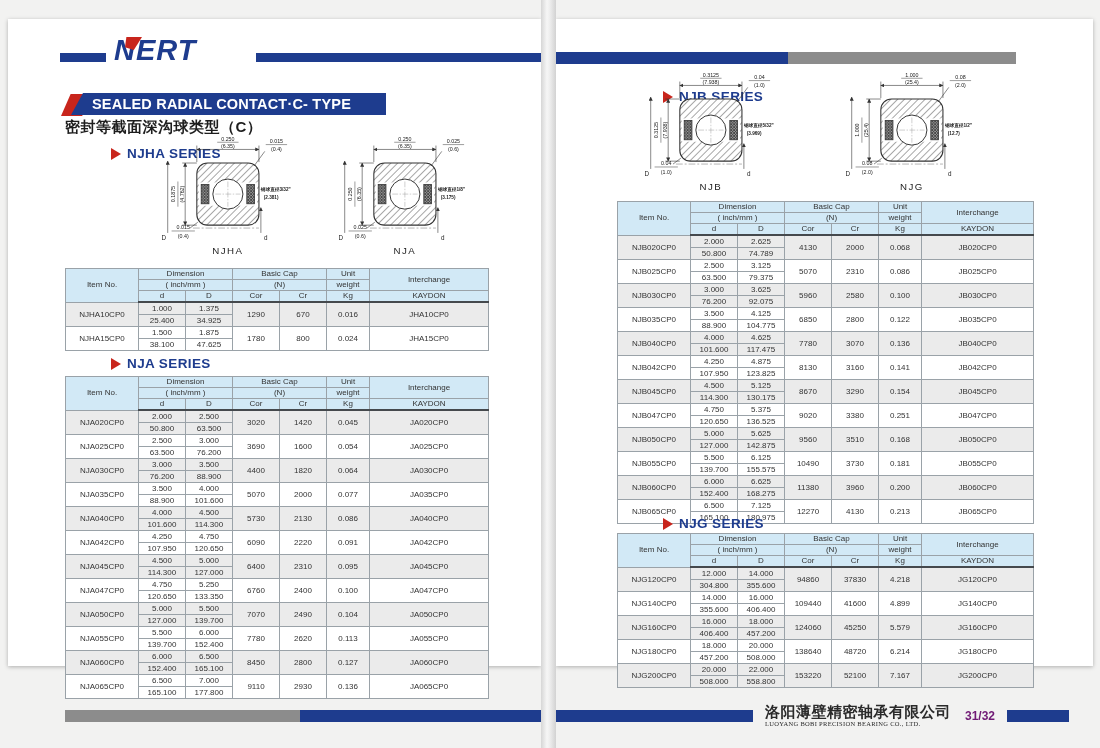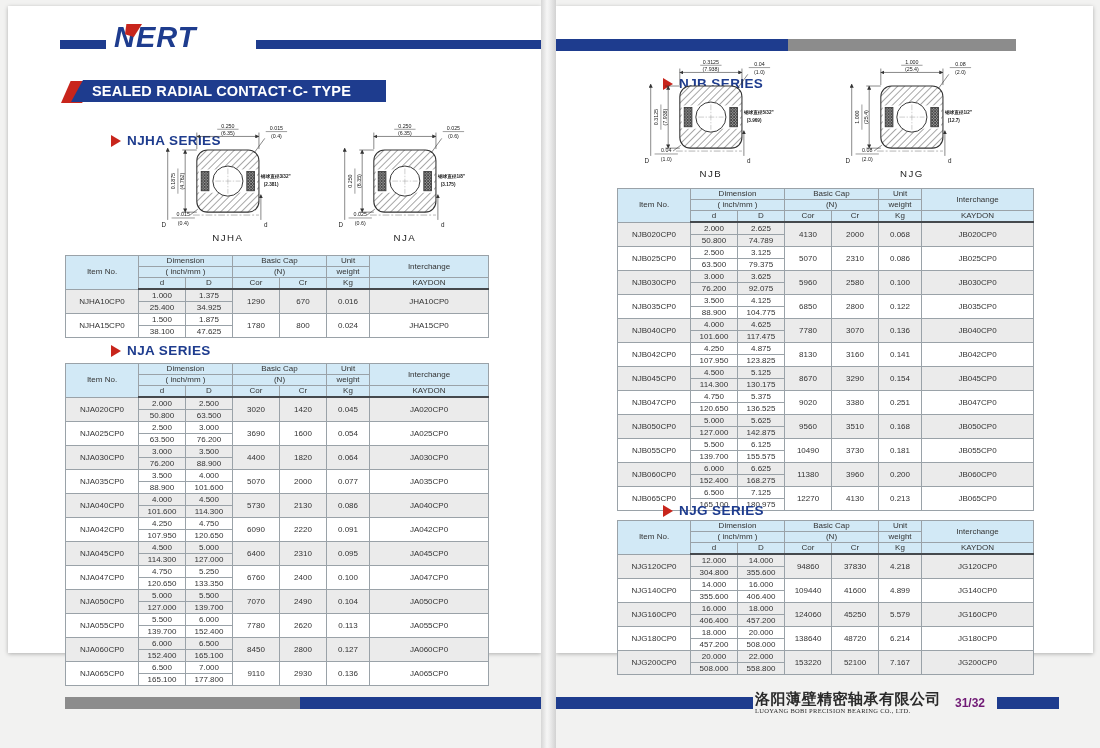--- a/index.html
+++ b/index.html
@@ -1,17 +1,17 @@
 <!DOCTYPE html>
 <html><head>
 <meta charset="utf-8">
 <style>
   html,body{margin:0;padding:0;}
   body{width:1100px;height:748px;background:#f2f2f1;font-family:"Liberation Sans",sans-serif;position:relative;overflow:hidden;}
-  .page{position:absolute;top:6px;height:647px;background:#fff;box-shadow:0 1px 4px rgba(0,0,0,.28);}
+  .page{position:absolute;top:19px;height:647px;background:#fff;box-shadow:0 1px 4px rgba(0,0,0,.28);}
   .page-l{left:8px;width:533px;}
   .page-r{left:556px;width:537px;}
   .seam{position:absolute;left:541px;top:0;width:15px;height:748px;
         background:linear-gradient(to right,#d6d6d6,#f6f6f6 40%,#ededed 60%,#d2d2d2);}
   .abs{position:absolute;}
 
   
   .logo-dash{left:52px;top:34px;width:46px;height:9px;background:#1e3c8e;}
   .logo-text{left:106px;top:16px;font-size:29px;font-weight:bold;font-style:italic;color:#1e3c8e;letter-spacing:1px;line-height:30px;}
   .logo-accent{left:117px;top:18px;width:17px;height:13px;background:#c8251c;clip-path:polygon(8% 0,100% 0,52% 100%,0 78%);}
@@ -52,21 +52,21 @@
   .cap{font-size:10px;text-anchor:middle;letter-spacing:1.5px;fill:#222;}
   .thin{stroke:#333;stroke-width:.6;fill:none;}
   .outline{stroke:#333;stroke-width:1.1;}
 
   
   .topbar-r{left:0;top:33px;height:12px;display:flex;}
   .bar-blue{background:#1e3c8e;height:12px;}
   .bar-gray{background:#8c8c8c;height:12px;}
   .footer-l{left:57px;top:691px;right:0;height:12px;display:flex;}
   .footer-r{left:0;top:682px;right:0;height:30px;display:flex;align-items:center;}
-  .company{margin-left:2px;line-height:1;}
+  .company{margin-left:12px;line-height:1;}
   .company-cn{font-size:15px;font-weight:bold;color:#2a2a2a;letter-spacing:.5px;}
   .company-en{font-size:6.5px;color:#2a2a2a;letter-spacing:.3px;margin-top:2px;font-family:"Liberation Serif",serif;}
   .pageno{margin-left:14px;font-size:12px;font-weight:bold;color:#701a75;}
 </style>
 </head>
 <body>
 
 <svg width="0" height="0" style="position:absolute" aria-hidden="true">
   <defs>
     <pattern id="hatch" width="5" height="5" patternTransform="rotate(45)" patternUnits="userSpaceOnUse">
@@ -86,20 +86,21 @@
 <div class="page page-l">
   <div class="abs logo-dash"></div>
   <div class="abs logo-text">NERT</div>
   <div class="abs logo-accent"></div>
   <div class="abs logo-bar"></div>
 
   <div class="abs title-banner">
     <div class="red-flag"></div>
     <div class="banner-blue">SEALED RADIAL CONTACT·C- TYPE</div>
   </div>
+  <div class="abs subtitle">密封等截面深沟球类型（C）</div>
 
   <div class="abs sec" style="left:57px;top:127px;">
     <span class="tri"></span>
     <span class="sec-label">NJHA SERIES</span>
   </div>
 
   <div class="abs dgroup" style="left:150px;top:116px;">
     <div class="diagram">
   <svg viewBox="0 0 170 126">
 

